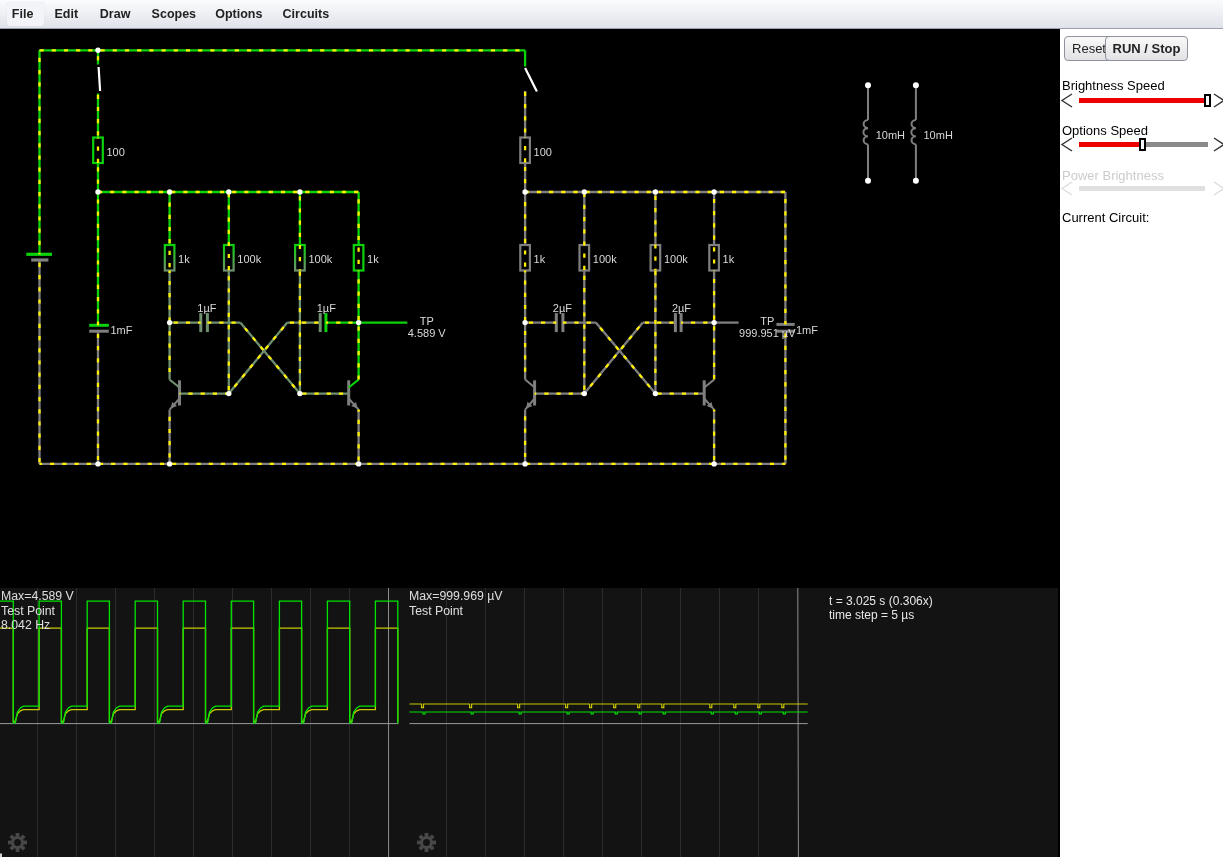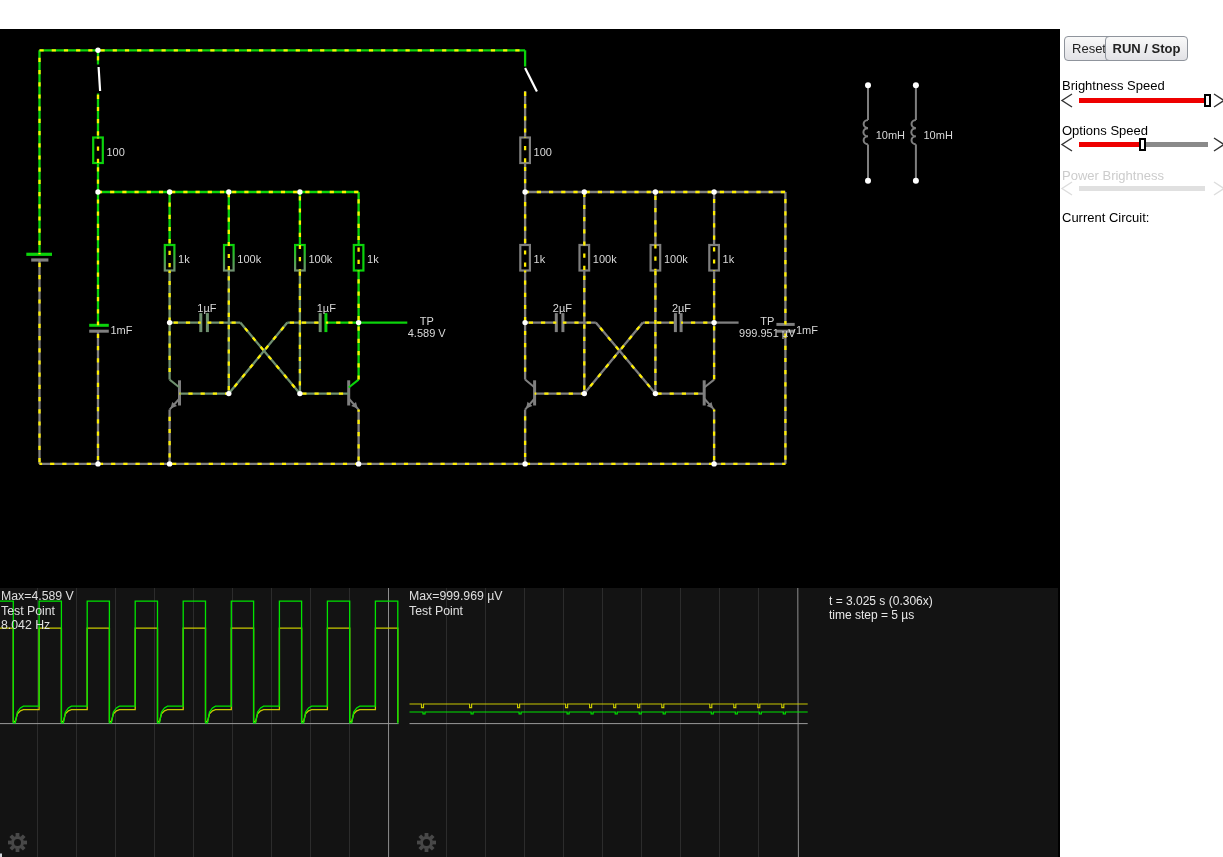--- a/index.html
+++ b/index.html
@@ -298,20 +298,29 @@
             <rect x="424.6" y="819.2" width="3.8" height="3.8" transform="rotate(90 426.5 821.1)"></rect>
             <rect x="419.2" y="817.0" width="3.8" height="3.8" transform="rotate(135 421.1 818.9)"></rect>
             <rect x="417.0" y="811.6" width="3.8" height="3.8" transform="rotate(180 418.9 813.5)"></rect>
             <rect x="419.2" y="806.2" width="3.8" height="3.8" transform="rotate(225 421.1 808.1)"></rect>
             <rect x="424.6" y="804.0" width="3.8" height="3.8" transform="rotate(270 426.5 805.9)"></rect>
             <rect x="430.0" y="806.2" width="3.8" height="3.8" transform="rotate(315 431.9 808.1)"></rect>
             <circle cx="426.5" cy="813.5" r="3.5" fill="#131313"></circle>
           </g>
 </g>
 </svg></div>
+<div id="menubar">
+<div id="filebox"></div>
+<span class="mi" style="left:11.8px">File</span>
+<span class="mi" style="left:54.5px">Edit</span>
+<span class="mi" style="left:99.8px">Draw</span>
+<span class="mi" style="left:151.6px">Scopes</span>
+<span class="mi" style="left:215.2px">Options</span>
+<span class="mi" style="left:282.6px">Circuits</span>
+</div>
 <div id="panel">
 <div class="btn" style="left:4px;top:7px;width:50px;">Reset</div>
 <div class="btn" style="left:45px;top:7px;width:83px;font-weight:bold;"><b>RUN</b> / Stop</div>
 <div class="plbl" style="top:49px">Brightness Speed</div>
 <svg class="chev" style="left:0px;top:64px" width="14" height="15">
         <path d="M12 1 L2 7.5 L12 14" stroke="#333" stroke-width="1.4" fill="none"></path>
       </svg>
 <div class="track" style="left:19px;top:68.5px;width:125px;background:#ee0000;"></div>
 <div class="handle" style="left:144px;top:64.5px;"></div>
 <svg class="chev" style="left:152px;top:64px" width="14" height="15">

